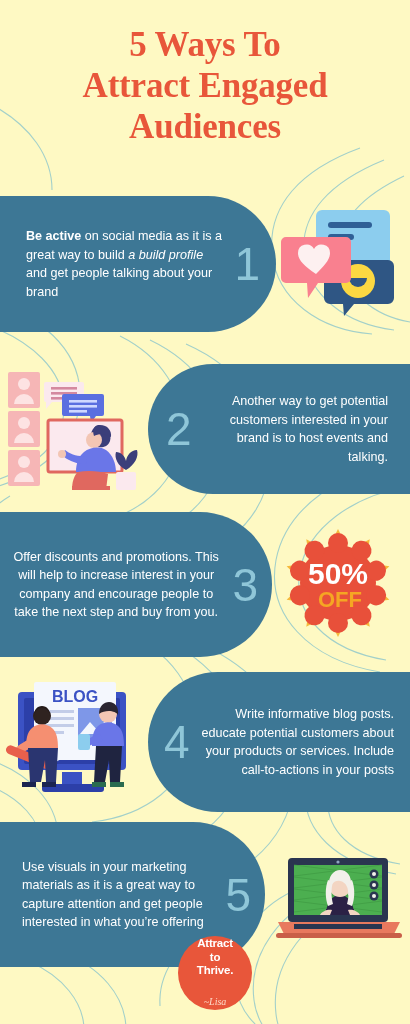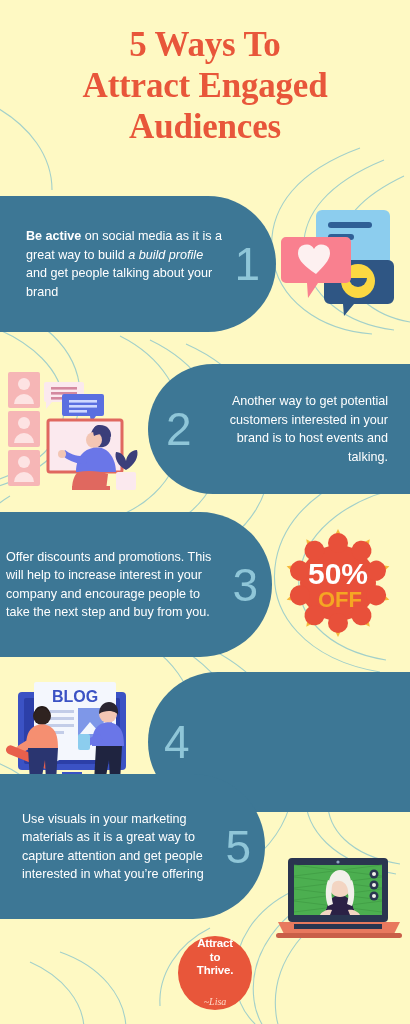--- a/index.html
+++ b/index.html
@@ -91,35 +91,36 @@
     gap: 8px;
   }
   #card-2 .card-text { flex: 1 1 auto; text-align: right; }
 
   
   #card-3 {
     left: 0; top: 512px; width: 272px; height: 145px;
     border-radius: 0 72px 72px 0;
     padding: 0 14px 0 6px;
     gap: 6px;
+    text-align: center;
   }
   #card-3 .card-text { flex: 1 1 auto; }
 
   
   #card-4 {
     left: 148px; top: 672px; width: 262px; height: 140px;
     border-radius: 70px 0 0 70px;
     padding: 0 16px 0 16px;
     gap: 8px;
   }
   #card-4 .card-text { flex: 1 1 auto; text-align: right; }
 
   
   #card-5 {
-    left: 0; top: 774px; width: 265px; height: 145px;
+    left: 0; top: 822px; width: 265px; height: 145px;
     border-radius: 0 72px 72px 0;
     padding: 0 14px 0 22px;
     gap: 6px;
   }
   #card-5 .card-text { flex: 1 1 auto; }
 
   
   .illus { position: absolute; z-index: 2; }
   #illus-social { left: 278px; top: 196px; }
   #illus-webinar { left: 6px; top: 364px; }
@@ -380,20 +381,21 @@
       <path d="M94 62 c-8 2 -14 6 -18 9 l3 5 c6 -3 12 -6 18 -7 z" fill="#6a76e8"></path>
       <rect x="72" y="62" width="12" height="16" rx="2" fill="#8ccdee"></rect>
       <path d="M90 74 h26 l-2 36 h-10 l-1 -22 l-4 22 h-11 z" fill="#1f2440"></path>
       <path d="M86 110 h14 v5 h-14 z" fill="#2a6b4f"></path>
       <path d="M104 110 h14 v5 h-14 z" fill="#2a6b4f"></path>
     </svg>
   </div>
 
   <div class="card" id="card-4">
     <div class="card-num">4</div>
+    <div class="card-text">Write informative blog posts. educate potential customers about your products or services. Include call-to-actions in your posts</div>
   </div>
 
   <div class="illus" id="illus-laptop">
     <svg width="126" height="84" viewBox="0 0 126 84">
 
       <rect x="12" y="2" width="100" height="64" rx="4" fill="#2a3550"></rect>
       <rect x="18" y="9" width="88" height="50" fill="#4caf50"></rect>
       <g stroke="#3f9a43" stroke-width="1" opacity="0.7">
         <path d="M18 20 l88 -11 M18 32 l88 -11 M18 44 l88 -11 M18 56 l88 -11"></path>
         <path d="M18 9 l88 11 M18 21 l88 11 M18 33 l88 11 M18 45 l88 11"></path>

